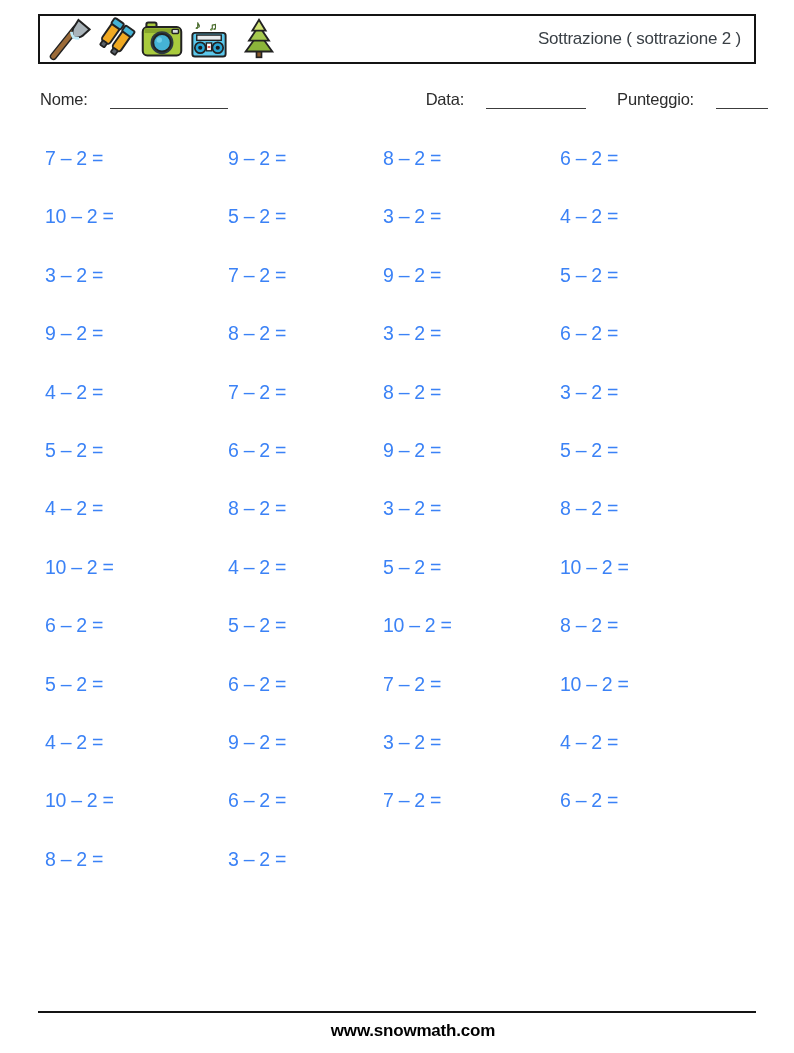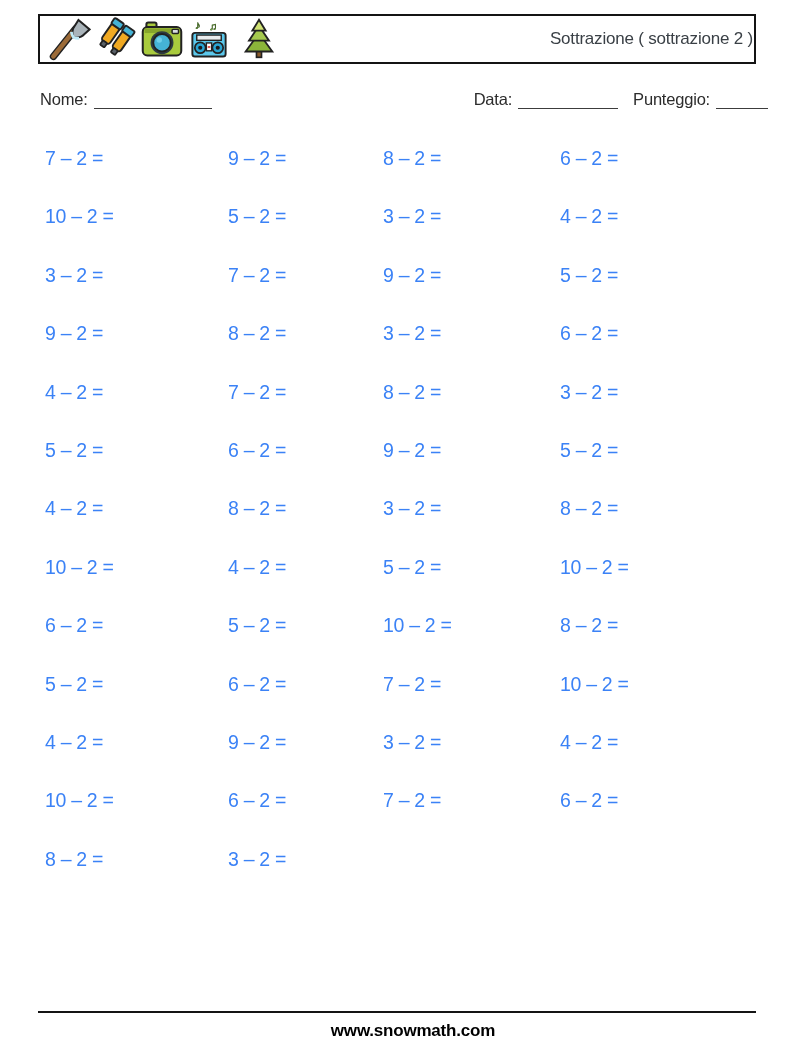--- a/index.html
+++ b/index.html
@@ -16,32 +16,33 @@
     position:absolute;left:38px;top:14px;width:718px;height:50px;
     border:2px solid #141414;
     display:flex;align-items:center;
     box-sizing:border-box;
     background:#fff;
   }
   .icon-row{display:flex;align-items:center;gap:3px;padding-left:7px;}
   .icon-row svg{display:block;}
   .worksheet-title{
     margin-left:auto;
-    padding-right:1px;
+    padding-right:13px;
     font-size:17px;
     letter-spacing:-0.2px;
     color:#3a4046;
     white-space:nowrap;
   }
   
   .fields{
     position:absolute;left:40px;right:26px;top:90px;
     display:flex;align-items:flex-end;
     font-size:16.5px;color:#2c2c2c;
     letter-spacing:-0.2px;
+    gap:16px;
   }
   .blank{
     display:inline-block;
     border-bottom:1.6px solid #3c3c3c;
     height:16px;
     margin-left:6px;
   }
   .blank.name{width:118px;}
   .blank.date{width:100px;margin-right:15px;}
   .blank.score{width:52px;}

